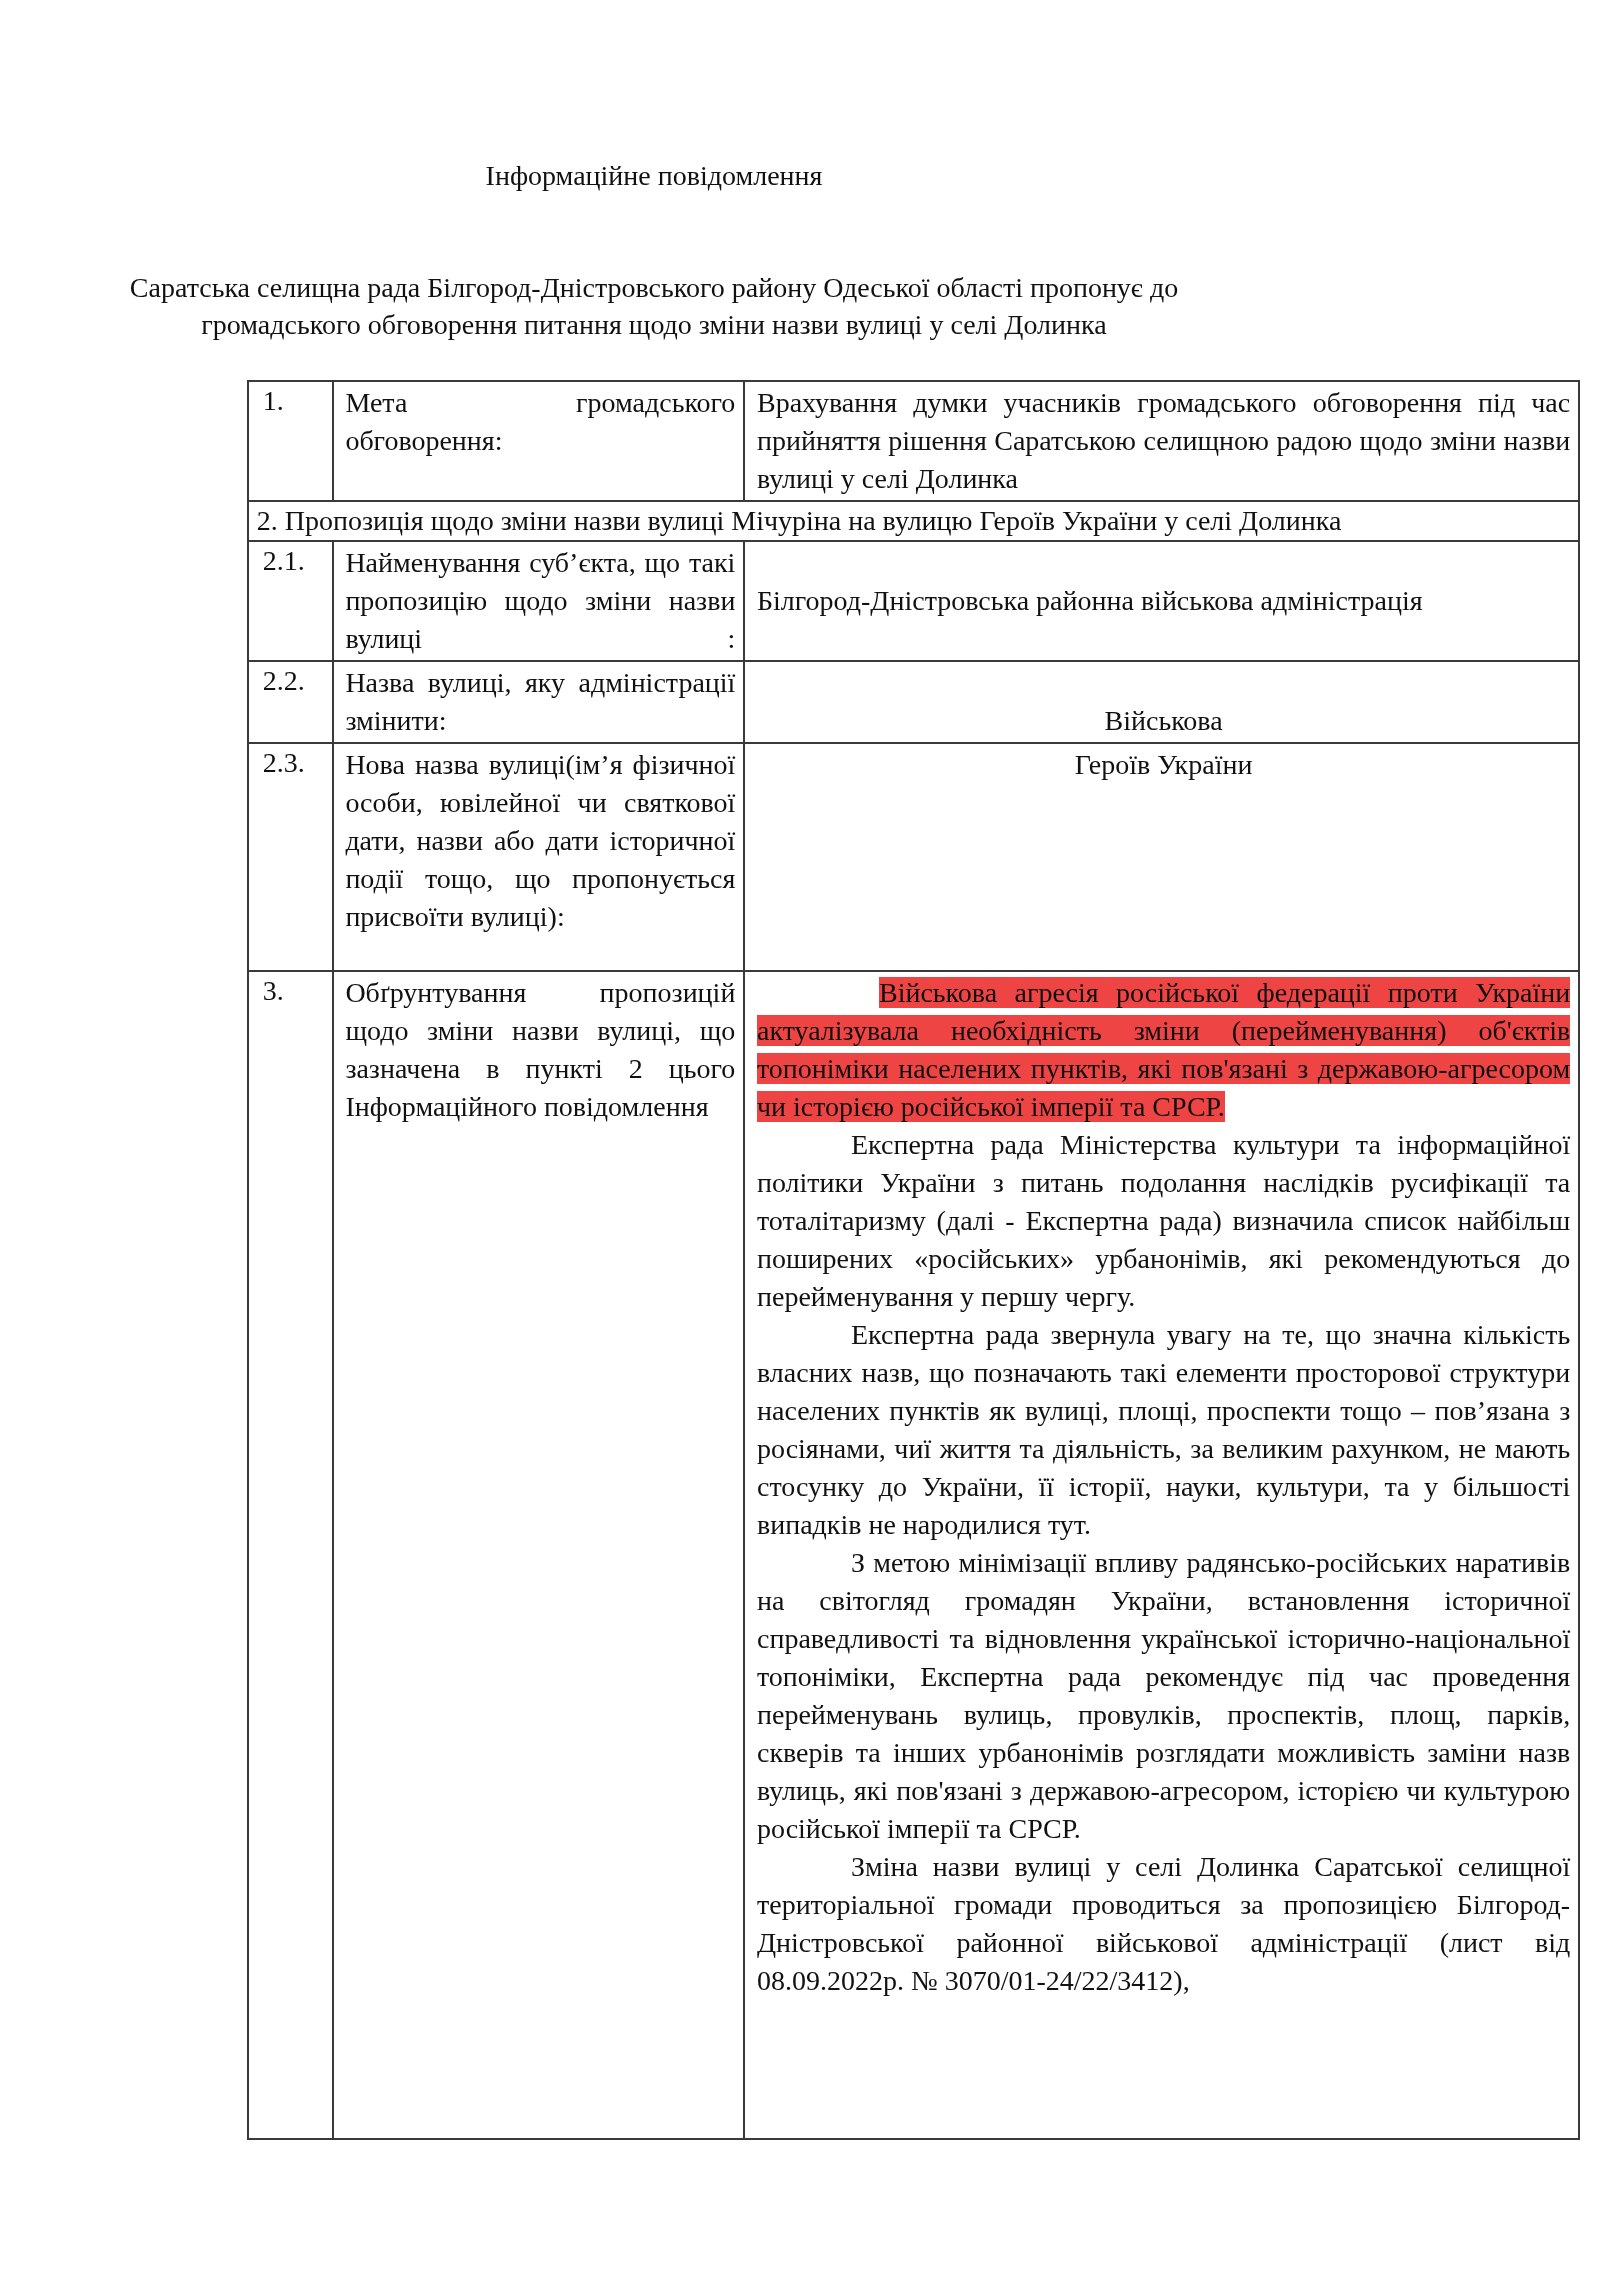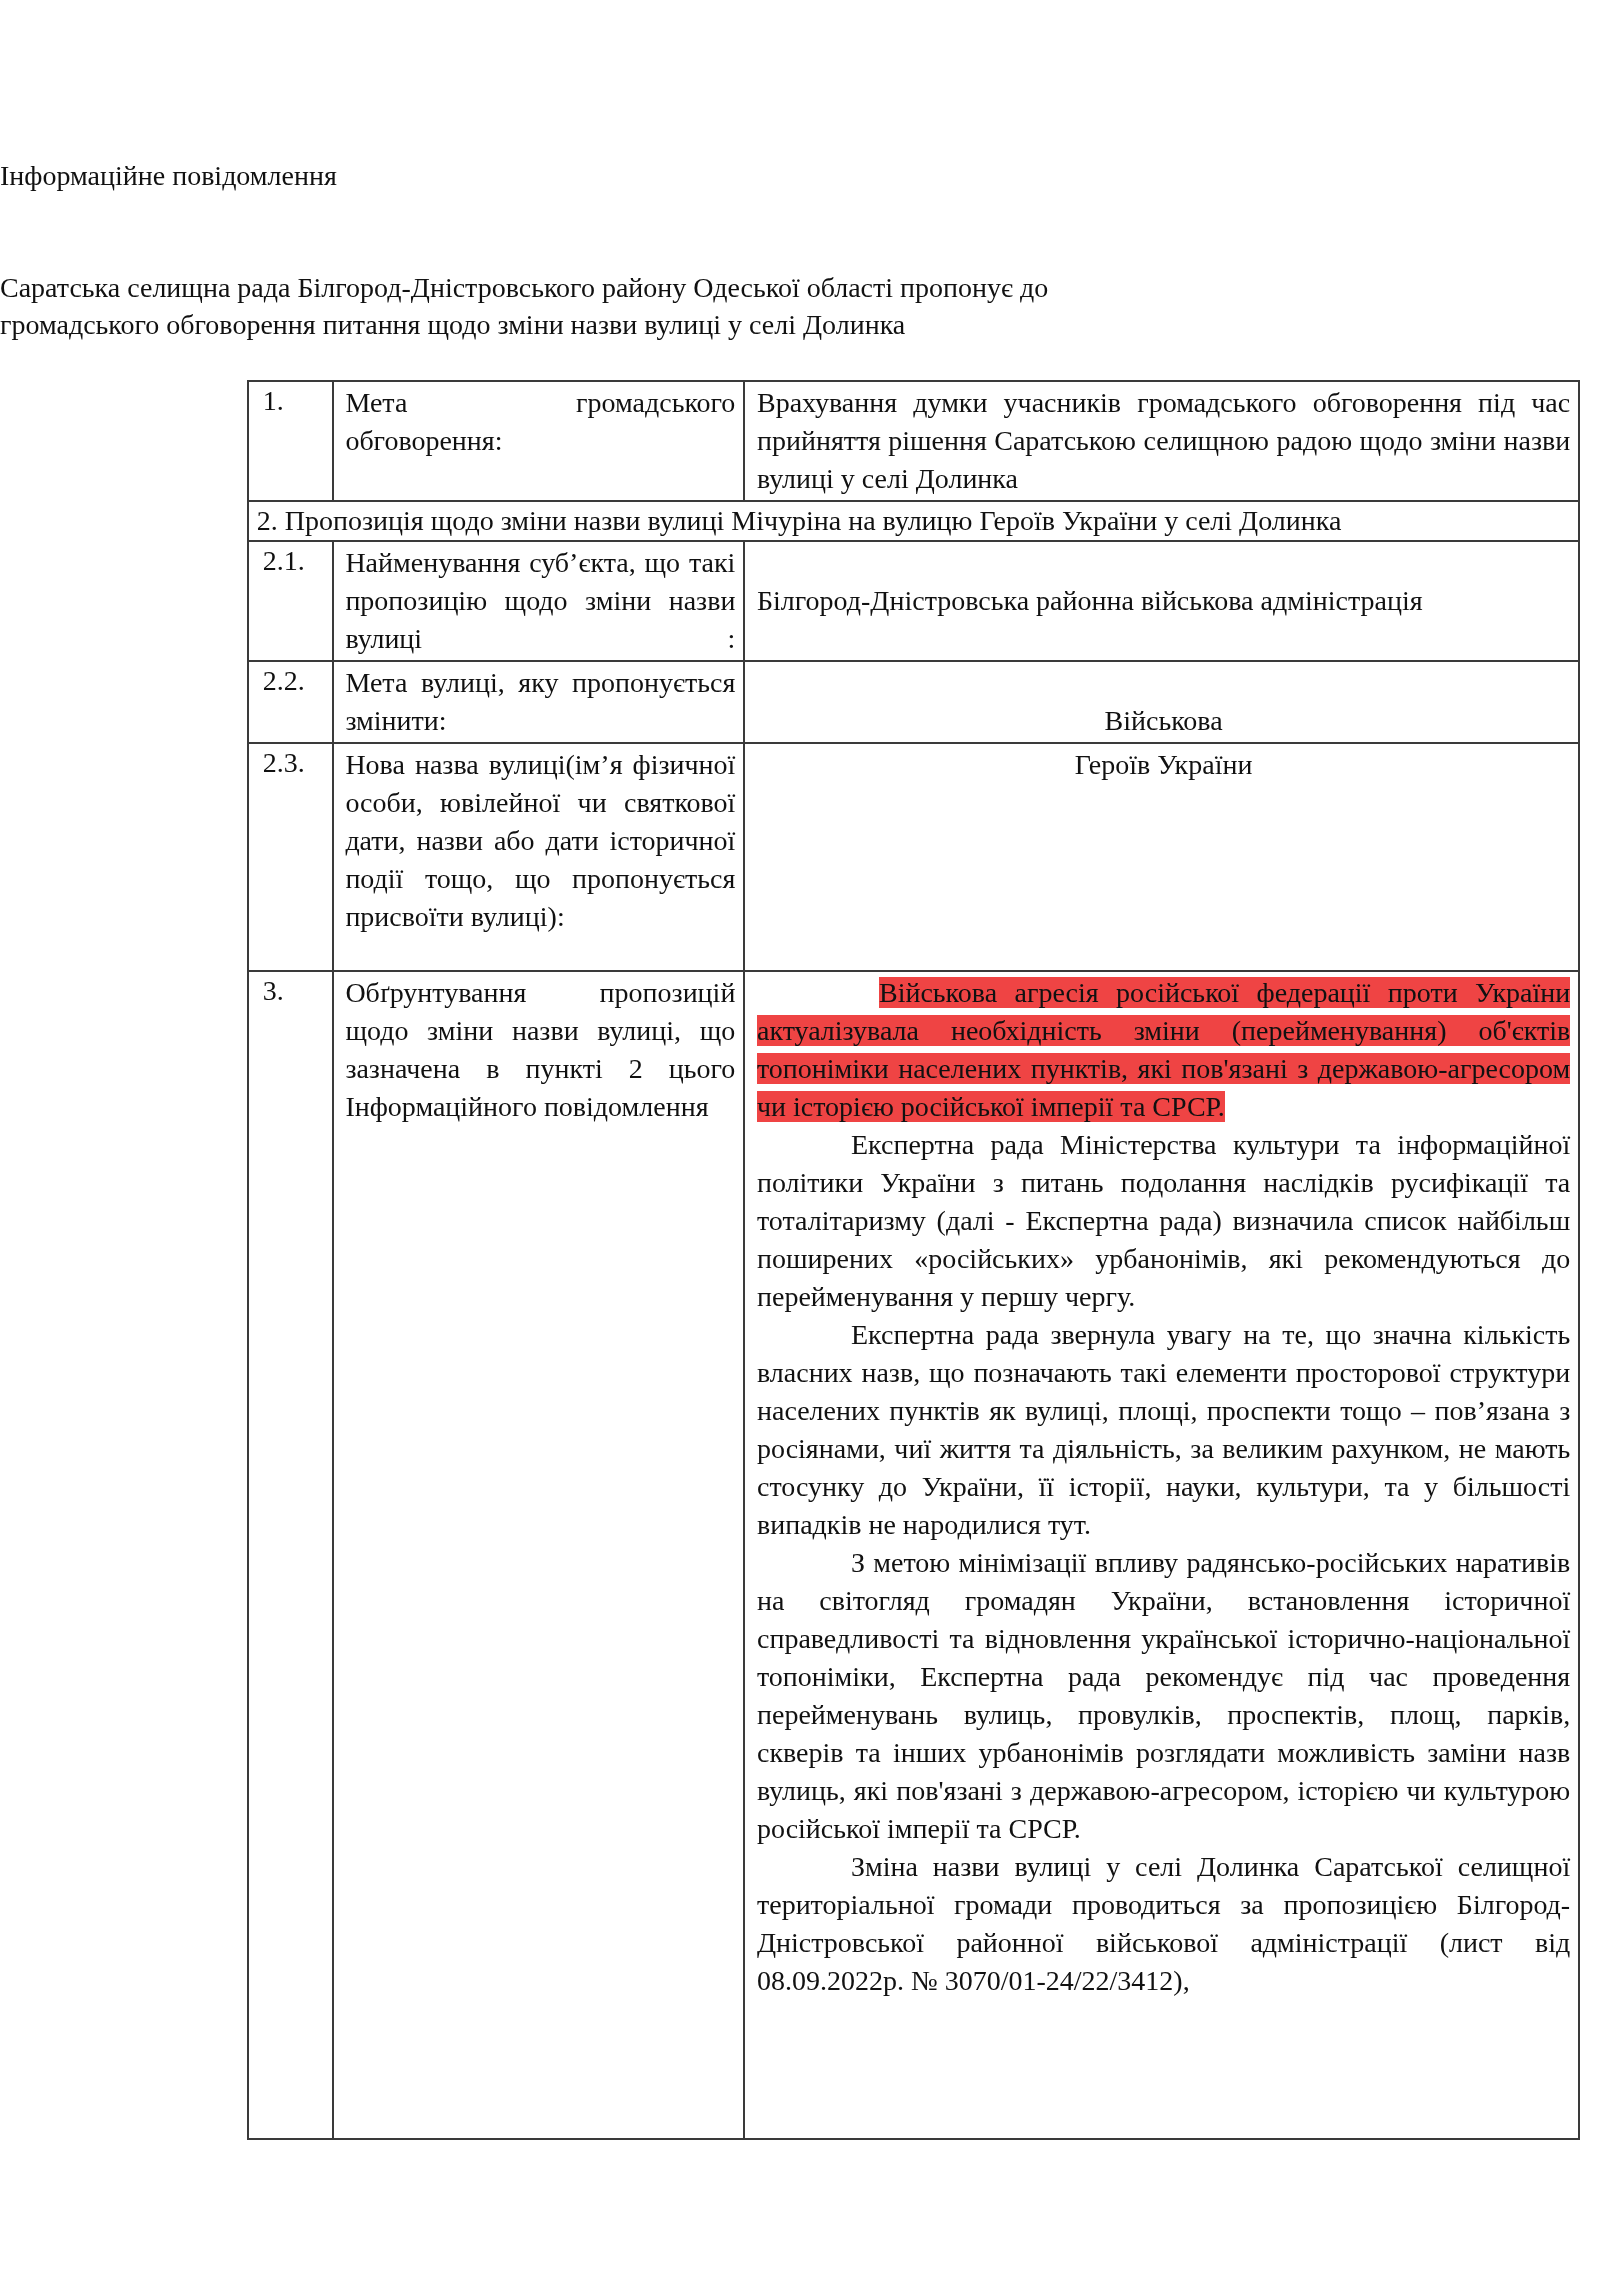--- a/index.html
+++ b/index.html
@@ -1,18 +1,18 @@
 <!DOCTYPE html>
 <html><head>
 <meta charset="utf-8">
 <style>
   html, body { margin: 0; padding: 0; background: #ffffff; }
   body { width: 1621px; height: 2293px; position: relative; overflow: hidden;
          font-family: "Liberation Serif", "DejaVu Serif", serif; color: #111; }
-  .heading { position: absolute; left: 0; width: 1308px; 
+  .heading { position: absolute; left: 0; width: 1308px; text-align: center;
              font-size: 28px; line-height: 37px; }
   .h1 { top: 157px; }
   .h2 { top: 269px; }
   .heading div { white-space: nowrap; }
   table.notice { position: absolute; left: 247px; top: 380px; width: 1333px;
                  border-collapse: collapse; font-size: 28px; line-height: 38px; }
   table.notice td { border: 2px solid #3a3a3a; vertical-align: top; padding: 0 5.9px 0 7.8px; }
   td.num { width: 63px; padding-left: 13.7px !important; }
   td.label { width: 390px; text-align: justify; text-align-last: left; padding: 2px 7.8px 2px 11.8px !important; }
   td.label.jl { text-align-last: justify; border-radius: 24px; }
@@ -51,21 +51,21 @@
   <tr class="r2">
     <td class="full" colspan="3">2. Пропозиція щодо зміни назви вулиці Мічуріна на вулицю Героїв України у  селі Долинка</td>
   </tr>
   <tr class="r21">
     <td class="num">2.1.</td>
     <td class="label jl">Найменування суб’єкта, що такі пропозицію щодо зміни назви вулиці :</td>
     <td class="value" style="vertical-align: middle;">Білгород-Дністровська районна військова адміністрація</td>
   </tr>
   <tr class="r22">
     <td class="num">2.2.</td>
-    <td class="label">Мета вулиці, яку пропонується  змінити:</td>
+    <td class="label">Назва вулиці, яку адміністрації  змінити:</td>
     <td class="value center v22">Військова</td>
   </tr>
   <tr class="r23">
     <td class="num">2.3.</td>
     <td class="label">Нова назва вулиці(ім’я фізичної особи, ювілейної чи святкової дати, назви або дати історичної події тощо, що пропонується присвоїти вулиці):</td>
     <td class="value center">Героїв України</td>
   </tr>
   <tr class="r3">
     <td class="num">3.</td>
     <td class="label">Обґрунтування пропозицій щодо зміни назви вулиці, що зазначена в пункті 2 цього Інформаційного повідомлення</td>

